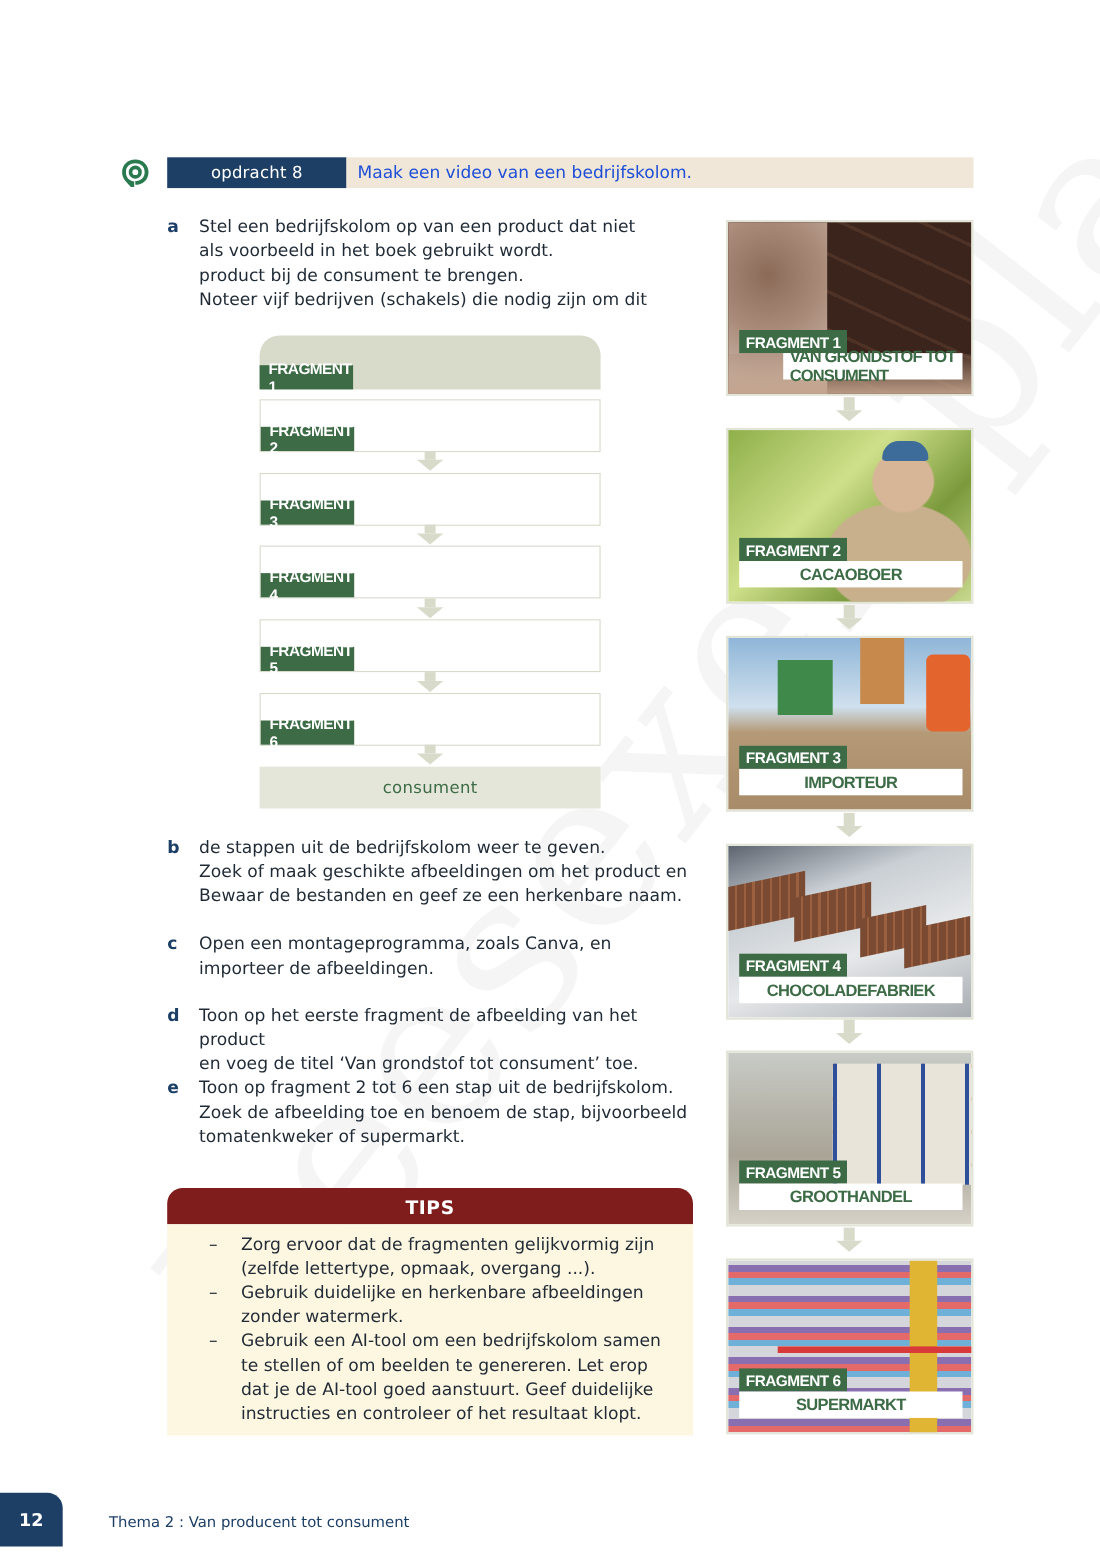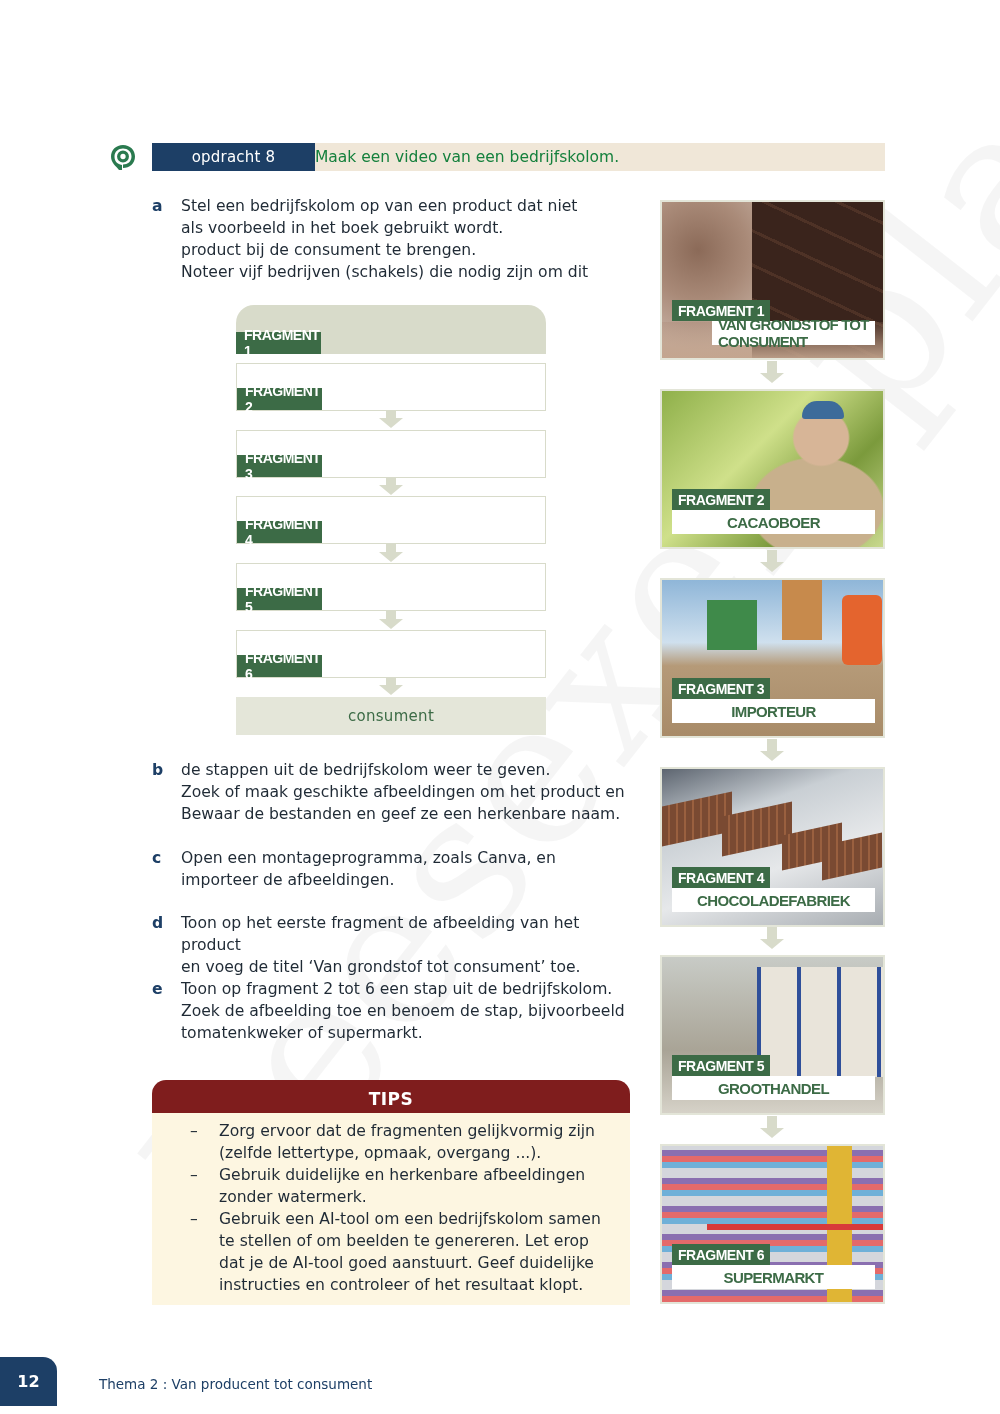--- a/index.html
+++ b/index.html
@@ -9,22 +9,22 @@
 
   
   .watermark { position:absolute; left:-40px; top:620px; width:1200px; transform:rotate(-52deg);
     font-family:"DejaVu Serif", serif; font-size:200px; color:#000; opacity:0.035; white-space:nowrap;
     letter-spacing:4px; pointer-events:none; }
 
   
   .logo { left:110px; top:144px; width:26px; height:27px; }
   .opdracht-tag { left:152px; top:143px; width:163px; height:28px; background:#1d3f66; color:#fff;
     font-size:15px; display:flex; align-items:center; justify-content:center; letter-spacing:0.2px; }
-  .opdracht-title { left:315px; top:143px; width:570px; height:28px; background:#f0e7d8; color:#15803d;
-    font-size:15.5px; display:flex; align-items:center; box-sizing:border-box; }
+  .opdracht-title { left:315px; top:143px; width:570px; height:28px; background:#f0e7d8; color:#1d4ed8;
+    font-size:15.5px; display:flex; align-items:center; padding-left:10px; box-sizing:border-box; }
 
   
   .q { position:absolute; left:152px; width:480px; font-size:15.6px; line-height:22px; color:#1f2a35; }
   .q .letter { position:absolute; left:0; top:0; font-weight:bold; color:#1d3f66; }
   .q .body { margin-left:29px; }
   .q .body span { display:block; }
 
   
   .diag-top { left:236px; top:305px; width:310px; height:49px; background:#d8dbca; border-radius:18px 18px 0 0; }
   .diag-row { left:236px; width:308px; height:46px; border:1px solid #d8dbca; background:#fff; }

